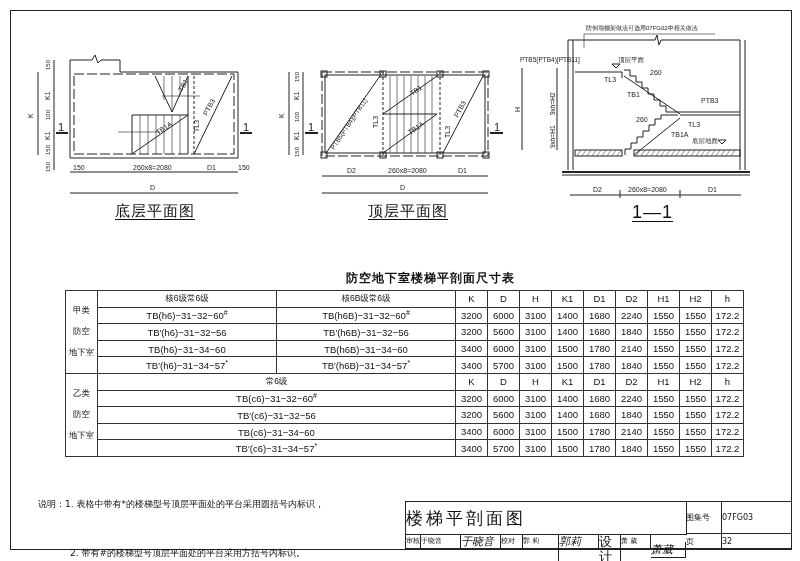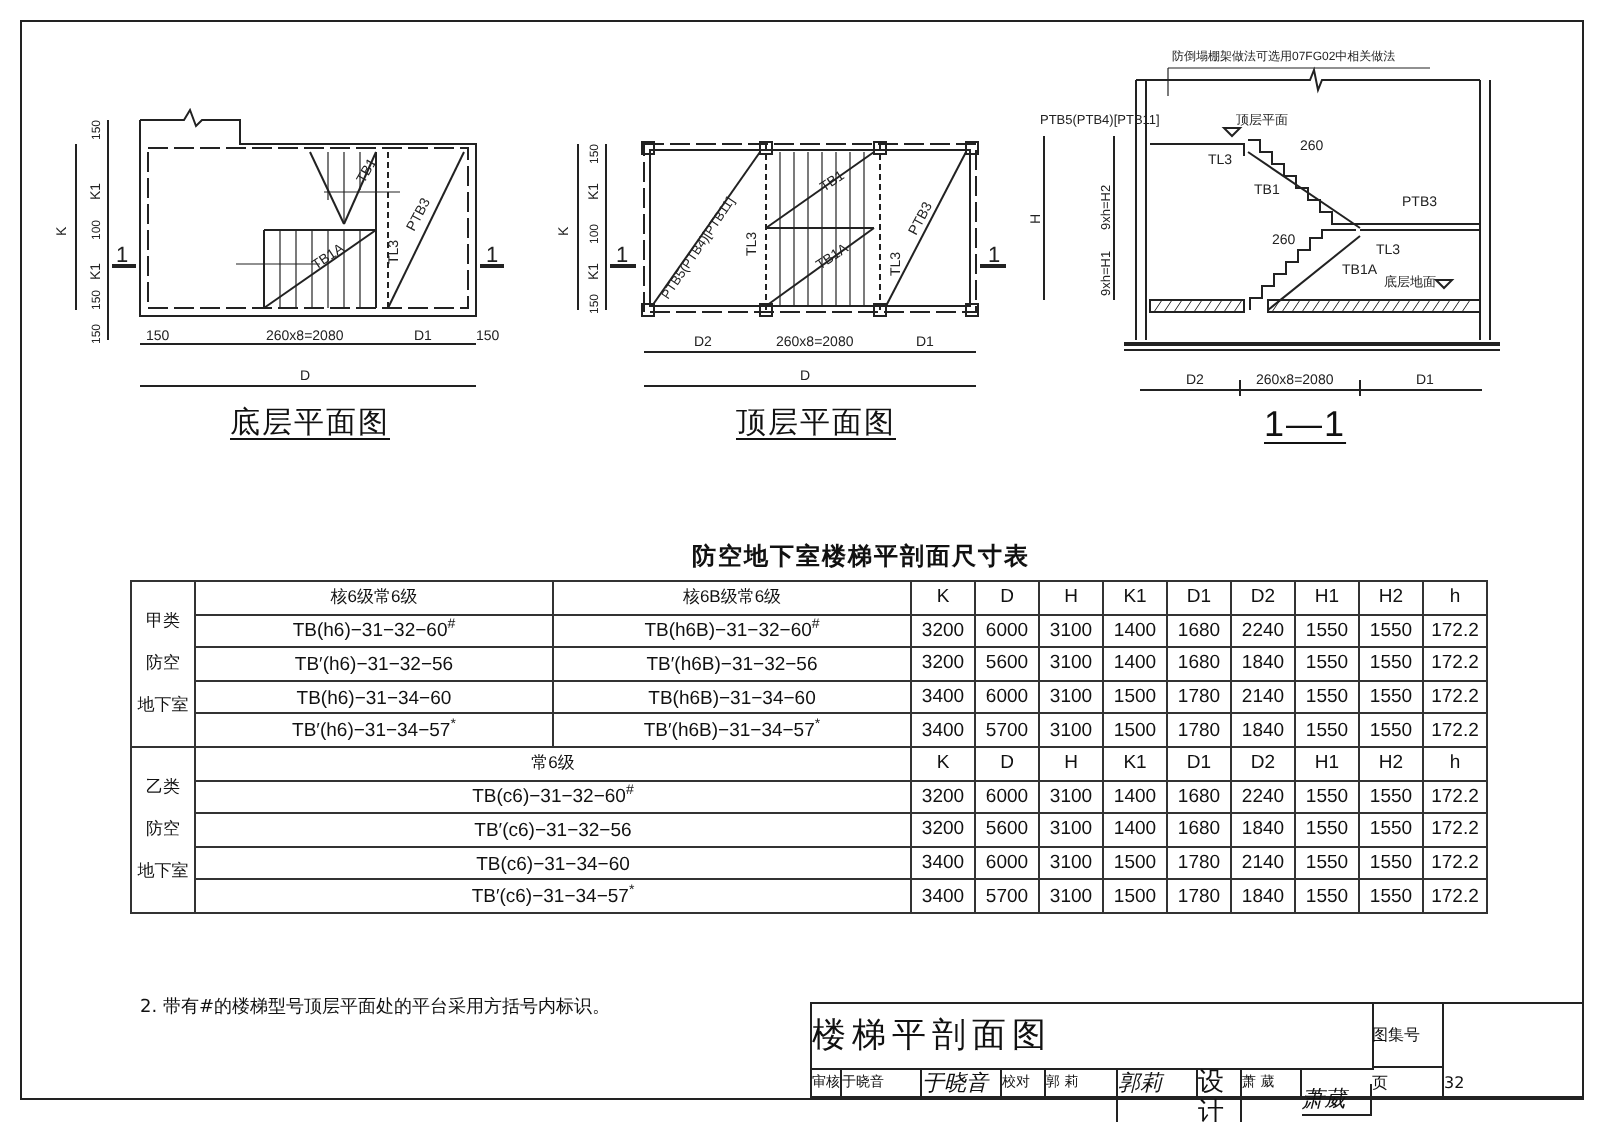--- a/index.html
+++ b/index.html
@@ -11,21 +11,21 @@
   table.dims { position:absolute; left:65px; top:290px; border-collapse:collapse; font-family:"Liberation Sans", sans-serif; font-size:9.5px; }
   table.dims td { border:1px solid #333; text-align:center; padding:0; height:15.6px; white-space:nowrap; }
   table.dims .grp { width:31px; font-size:8.5px; line-height:21px; }
   table.dims .model { width:178px;margin-top:48px; }
   table.dims .num { width:31px; }
   table.dims .hd { font-size:8.5px; }
   table.dims tr.sep td { border-top:1.6px solid #222; }
   table.dims { border:1.6px solid #222; }
   sup { font-size:7px; vertical-align:4px; }
   .notes { position:absolute; left:38px; top:496px; font-size:9px; line-height:17px; }
-  .notes .ind { padding-left:28px; }
+  .notes .ind { padding-left:28px;margin-top:32px; }
   .titleblock { position:absolute; left:405px; top:501px; width:386px; height:48px; border:1.2px solid #222; border-right:none; box-sizing:border-box; font-size:8px; }
   .tb-main { position:absolute; left:0; top:0; width:280px; height:32px; border-right:1px solid #222; border-bottom:1px solid #222; font-size:17px; text-align:left; line-height:32px; letter-spacing:3px; }
   .tb-cell { position:absolute; border-right:1px solid #222; border-bottom:1px solid #222; text-align:left; box-sizing:border-box; }
   .sig { font-family:"DejaVu Serif", serif; font-style:italic; font-size:11px; }
 </style>
 </head>
 <body>
 
 <div class="frame"></div>
 
@@ -338,26 +338,28 @@
         <td>1780</td>
         <td>1840</td>
     <td>1550</td>
         <td>1550</td>
         <td>172.2</td>
   </tr>
 </tbody>
   </table>
 
 <div class="notes">
+  <div><span>说明：</span><span>1. 表格中带有*的楼梯型号顶层平面处的平台采用圆括号内标识，</span></div>
   <div class="ind"><span style="padding-left:4px">2. 带有#的楼梯型号顶层平面处的平台采用方括号内标识。</span></div>
 </div>
 
 <div class="titleblock">
   <div class="tb-main">楼梯平剖面图</div>
   <div class="tb-cell" style="left:280px;top:0;width:36px;height:32px;line-height:32px">图集号</div>
+  <div class="tb-cell" style="left:316px;top:0;width:70px;height:32px;line-height:32px;border-right:1.5px solid #222">07FG03</div>
 
   <div class="tb-cell" style="left:0;top:32px;width:15px;height:16px;line-height:15px;font-size:7px">审核</div>
   <div class="tb-cell" style="left:15px;top:32px;width:40px;height:16px;line-height:15px;font-size:7px">于晓音</div>
   <div class="tb-cell sig" style="left:55px;top:32px;width:40px;height:16px;line-height:15px">于晓音</div>
   <div class="tb-cell" style="left:95px;top:32px;width:22px;height:16px;line-height:15px;font-size:7px">校对</div>
   <div class="tb-cell" style="left:117px;top:32px;width:36px;height:32px;line-height:15px;font-size:7px">郭 莉</div>
   <div class="tb-cell sig" style="left:153px;top:32px;width:40px;height:16px;line-height:15px">郭莉</div>
   <div class="tb-cell" style="left:193px;top:32px;width:22px;height:32px;line-height:15px;font-size:13px">设计</div>
   <div class="tb-cell" style="left:215px;top:32px;width:30px;height:16px;line-height:15px;font-size:7px">萧 葳</div>
   <div class="tb-cell sig" style="left:245px;top:40px;width:35px;height:16px;line-height:15px">萧葳</div>

